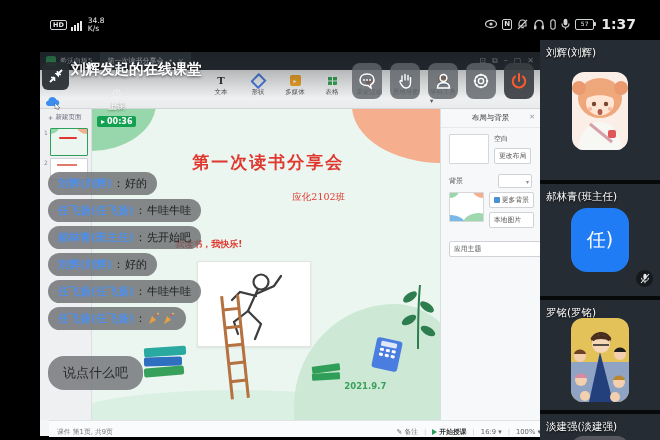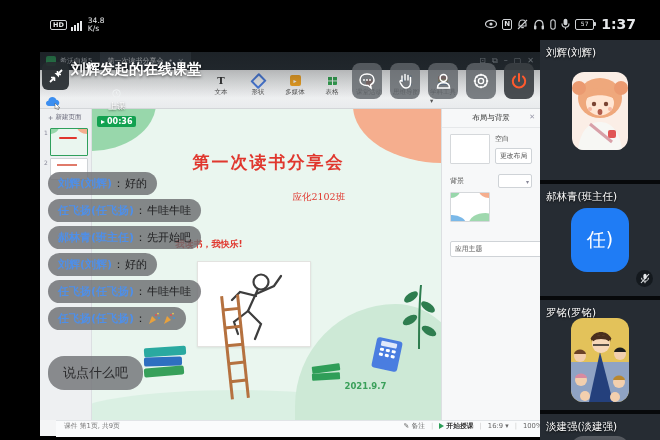--- a/index.html
+++ b/index.html
@@ -88,21 +88,21 @@
   .pbtn .bic{display:inline-block;width:6px;height:6px;background:#4a90d2;border-radius:1px;vertical-align:-1px;margin-right:2px;}
   .bglabelrow{display:flex;align-items:center;justify-content:space-between;padding:10px 8px 2px 8px;}
   .pselect{width:30px;height:12px;border:1px solid #cfd3d7;background:#fff;border-radius:2px;font-size:6px;color:#889;
            display:flex;align-items:center;justify-content:flex-end;padding-right:2px;}
   .pthumb .blobL{position:absolute;left:-4px;top:-4px;width:13px;height:9px;background:#98d7ab;border-radius:0 0 80% 0;}
   .pthumb .blobR{position:absolute;right:-4px;top:-4px;width:14px;height:9px;background:#f5ae8e;border-radius:0 0 0 80%;}
   .pthumb .wv{position:absolute;right:-6px;bottom:-8px;width:26px;height:16px;background:#9fd8ae;border-radius:70% 40% 0 0;}
   .pthumb .bl{position:absolute;left:-5px;bottom:-7px;width:20px;height:13px;background:#7ab8e8;border-radius:0 70% 0 0;}
   .applybtn{position:absolute;left:8px;top:132px;width:82px;}
   
-  .wstatus{left:16px;top:368px;width:500px;height:16px;background:#fafbfc;border-top:1px solid #e1e4e7;display:flex;align-items:flex-start;
+  .wstatus{left:9px;top:368px;width:500px;height:16px;background:#fafbfc;border-top:1px solid #e1e4e7;display:flex;align-items:flex-end;
            font-size:6.8px;color:#777;}
   .wstatus .lft{margin-left:8px;}
   .wstatus .rgt{margin-left:auto;display:flex;align-items:center;gap:6px;padding-right:8px;color:#666;}
   .wstatus .sep{color:#ccc;}
   .startteach{color:#333;font-weight:bold;display:flex;align-items:center;gap:2px;}
   .tri{width:0;height:0;border-left:5px solid #2b9e57;border-top:3px solid transparent;border-bottom:3px solid transparent;}
   
   .topshade{left:0;top:12px;width:500px;height:46px;background:linear-gradient(rgba(20,24,28,.50),rgba(20,24,28,0));pointer-events:none;}
   .collapse{left:2px;top:22px;width:27px;height:28px;background:rgba(38,43,48,.92);border-radius:6px;
             display:flex;align-items:center;justify-content:center;}
@@ -348,20 +348,24 @@
           <span class="pselect">
               <span>▾</span>
             </span>
         </div>
         <div class="prow" style="padding-top:2px;">
           <div class="pthumb">
             <i class="blobL"></i>
               <i class="blobR"></i>
               <i class="wv"></i>
               <i class="bl"></i>
+          </div>
+          <div class="pcol">
+            <span class="pbtn"><i class="bic"></i><span>更多背景</span></span>
+            <span class="pbtn">本地图片</span>
           </div>
         </div>
         <span class="pbtn applybtn">应用主题</span>
       </div>
     </div>
 
     <div class="a wstatus">
       <span class="lft">课件 第1页, 共9页</span>
       <div class="rgt">
         <span>✎ <span>备注</span></span>

